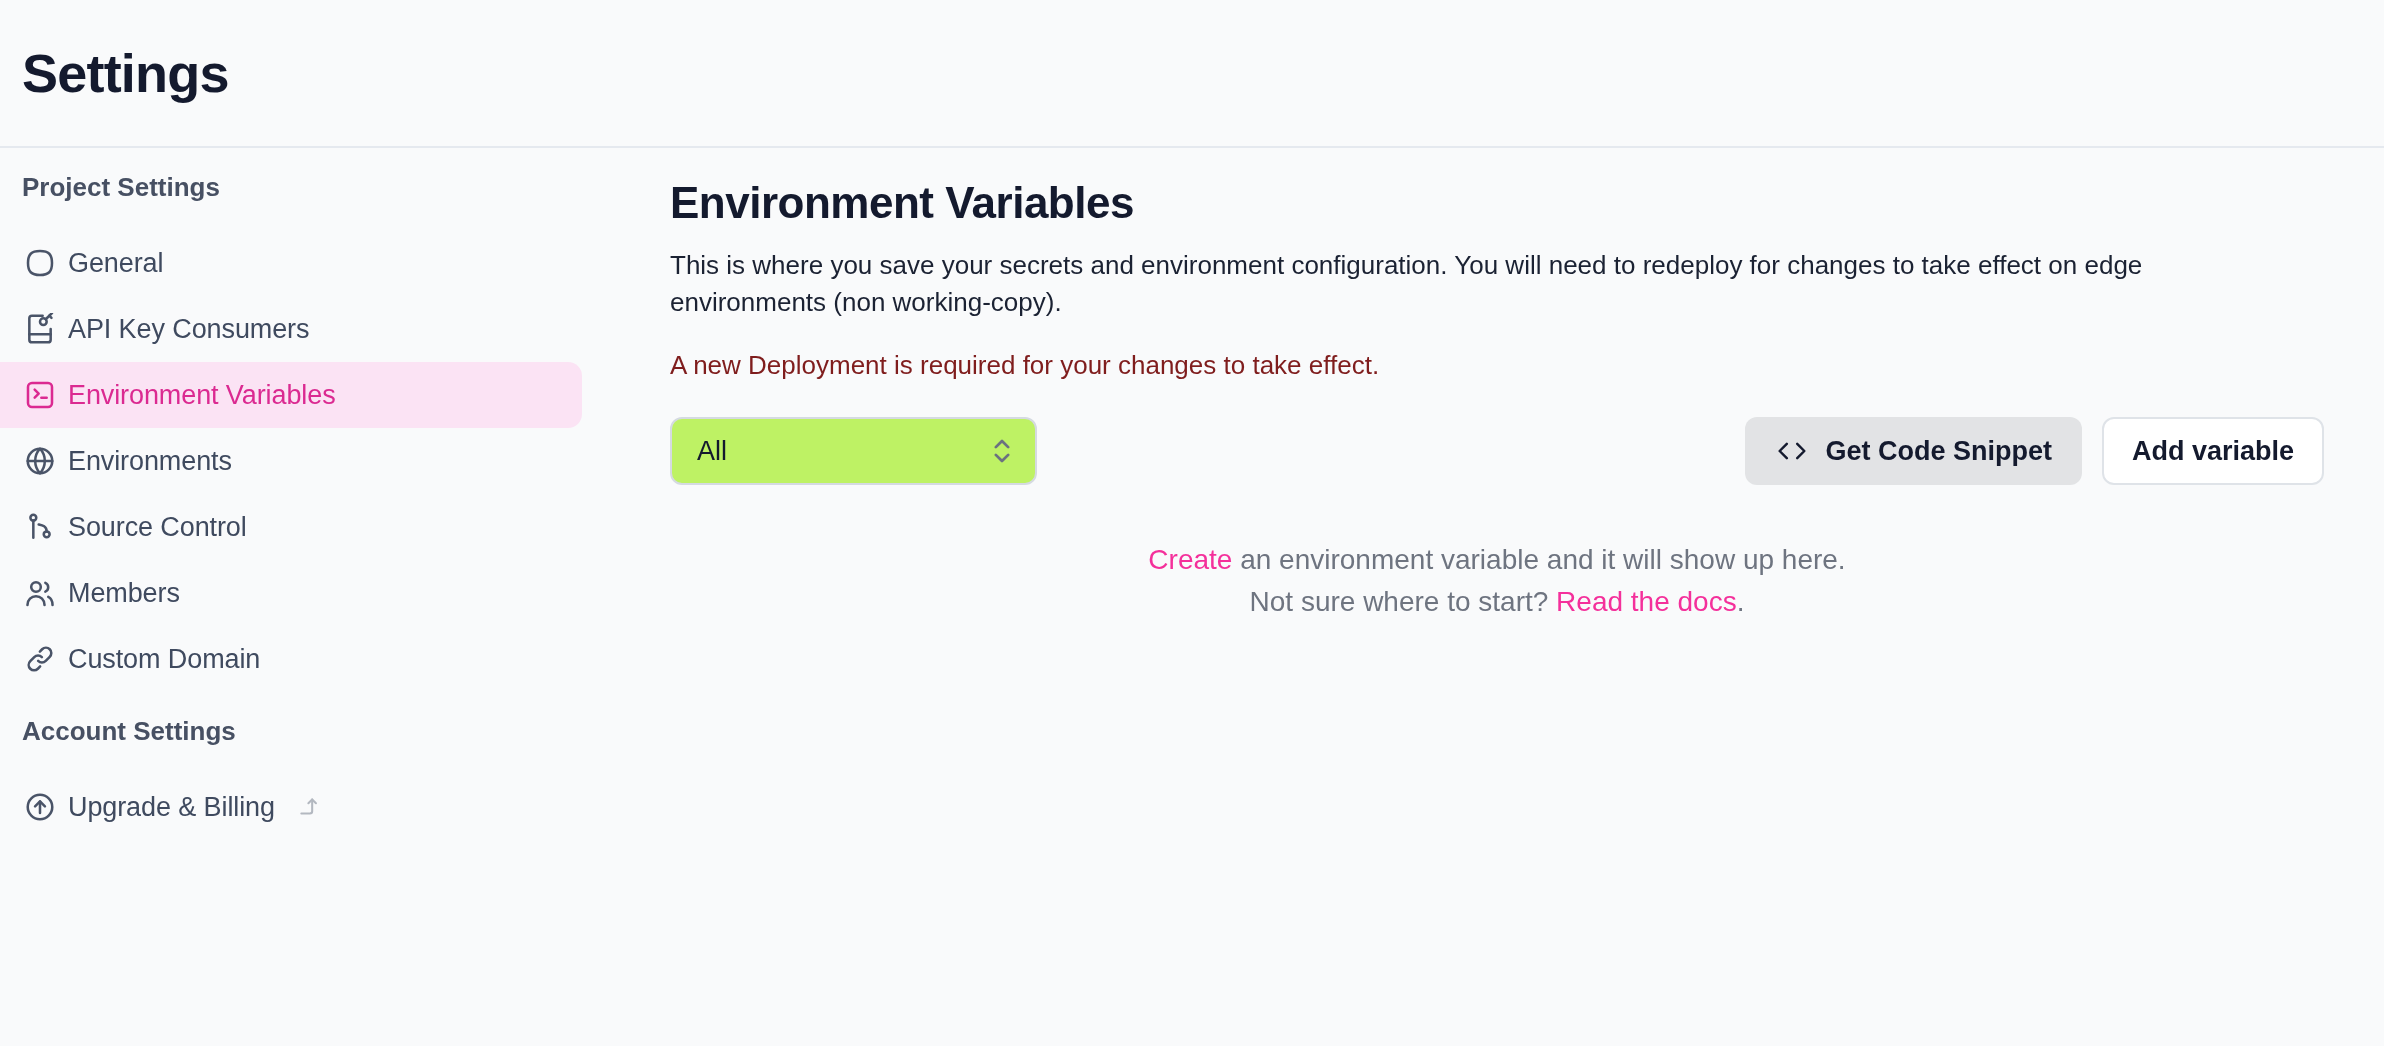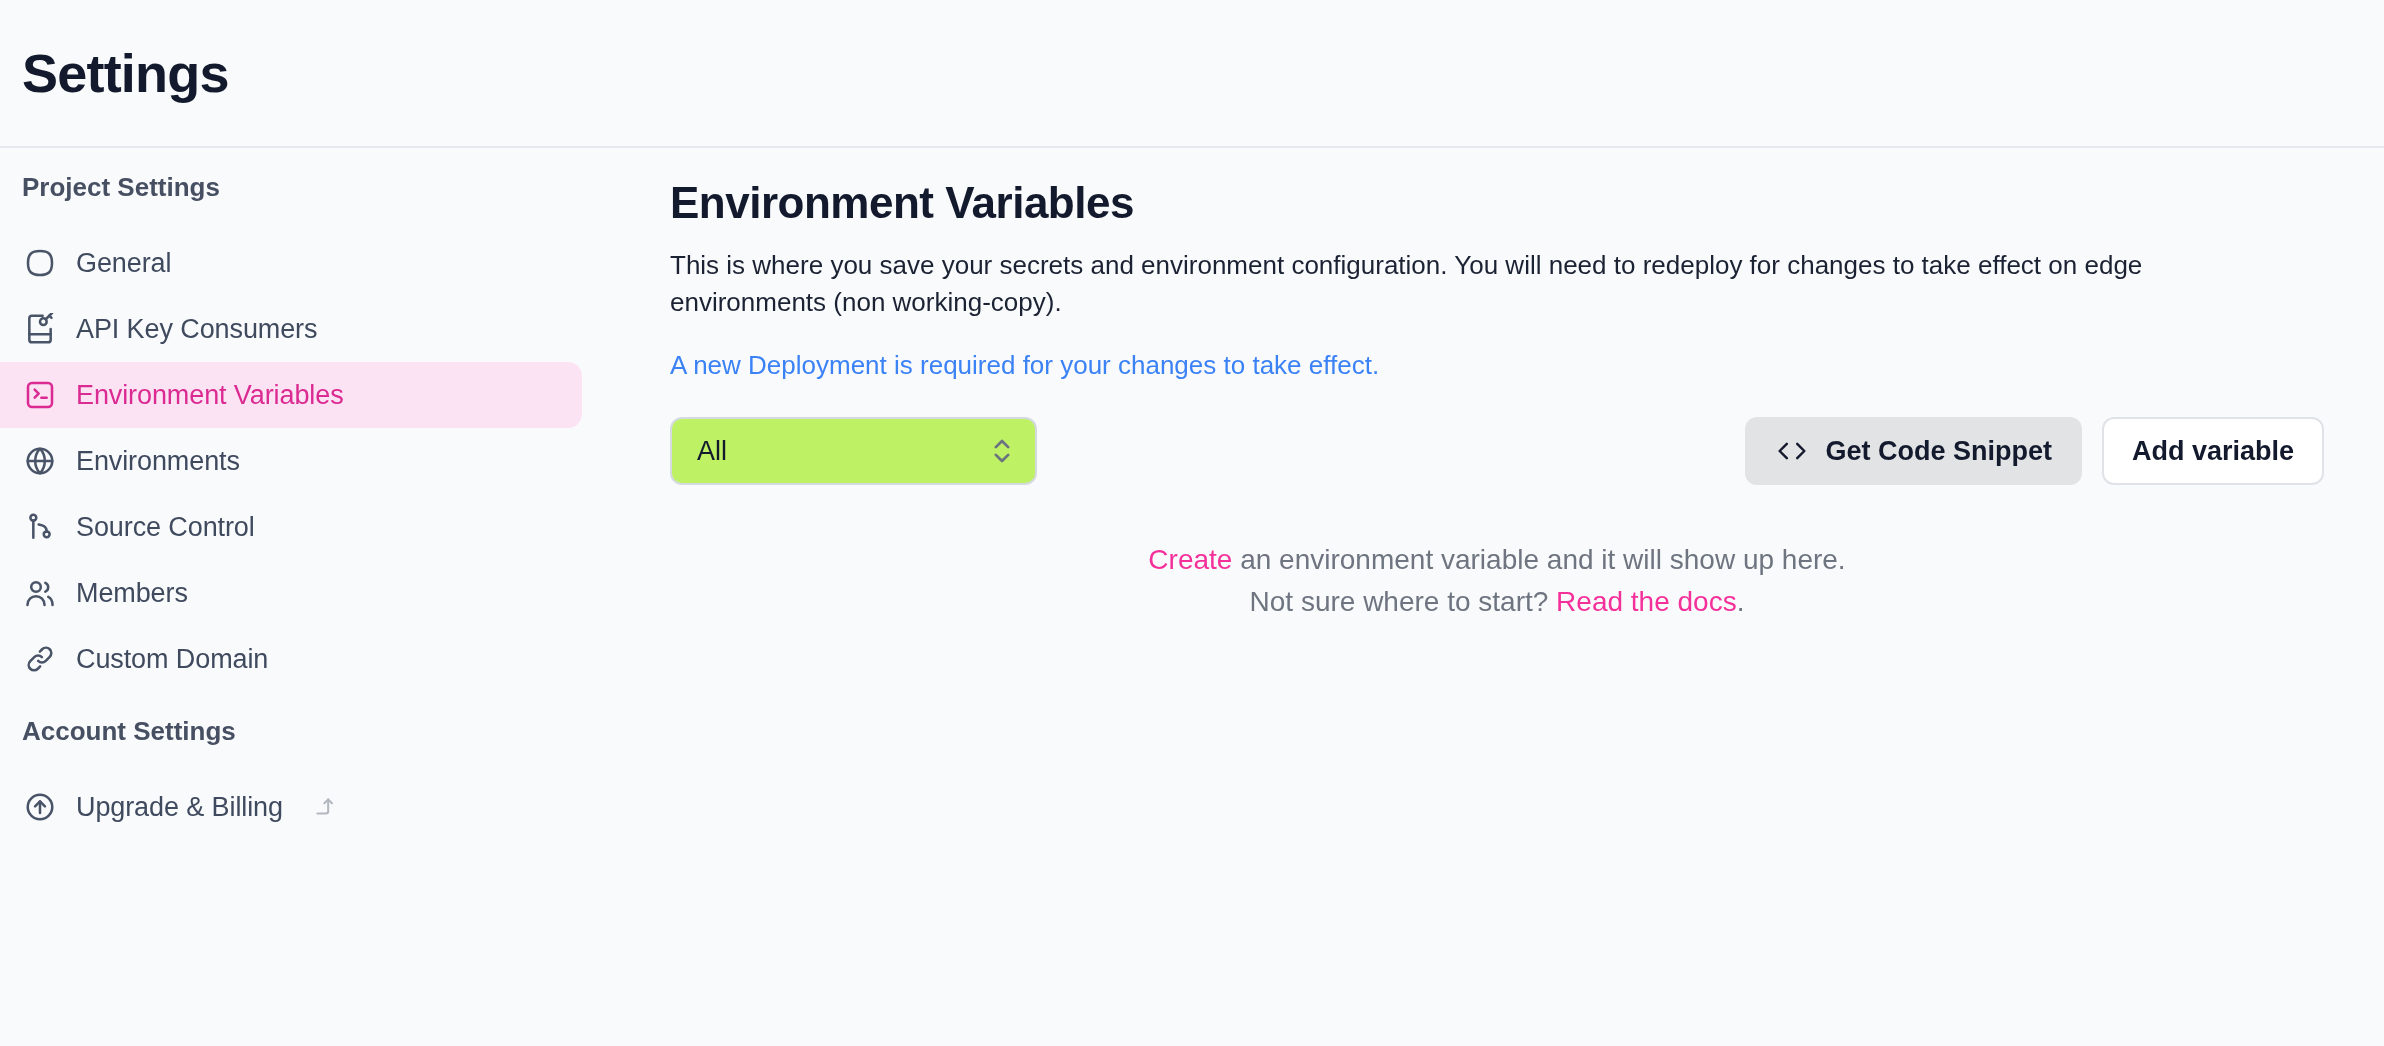--- a/index.html
+++ b/index.html
@@ -48,21 +48,21 @@
     color: #475063;
     padding: 0 0 0 22px;
     line-height: 1;
     margin-bottom: 30px;
   }
   .nav-group-label.second { margin-top: 26px; }
 
   .nav-item {
     display: flex;
     align-items: center;
-    gap: 20px;
+    gap: 12px;
     height: 66px;
     padding-left: 24px;
     border-radius: 0 14px 14px 0;
     color: #475063;
     cursor: pointer;
     text-decoration: none;
   }
   .nav-item .nav-label {
     font-size: 27px;
     font-weight: 400;
@@ -97,21 +97,21 @@
   }
   .main-desc {
     font-size: 26px;
     color: #1b2233;
     line-height: 1.42;
     max-width: 1545px;
     margin-bottom: 26px;
   }
   .main-note {
     font-size: 26px;
-    color: #3b82f6;
+    color: #7f1d1d;
     line-height: 1.4;
     margin-bottom: 34px;
   }
 
   
   .toolbar {
     display: flex;
     align-items: center;
     justify-content: space-between;
     margin-bottom: 54px;

